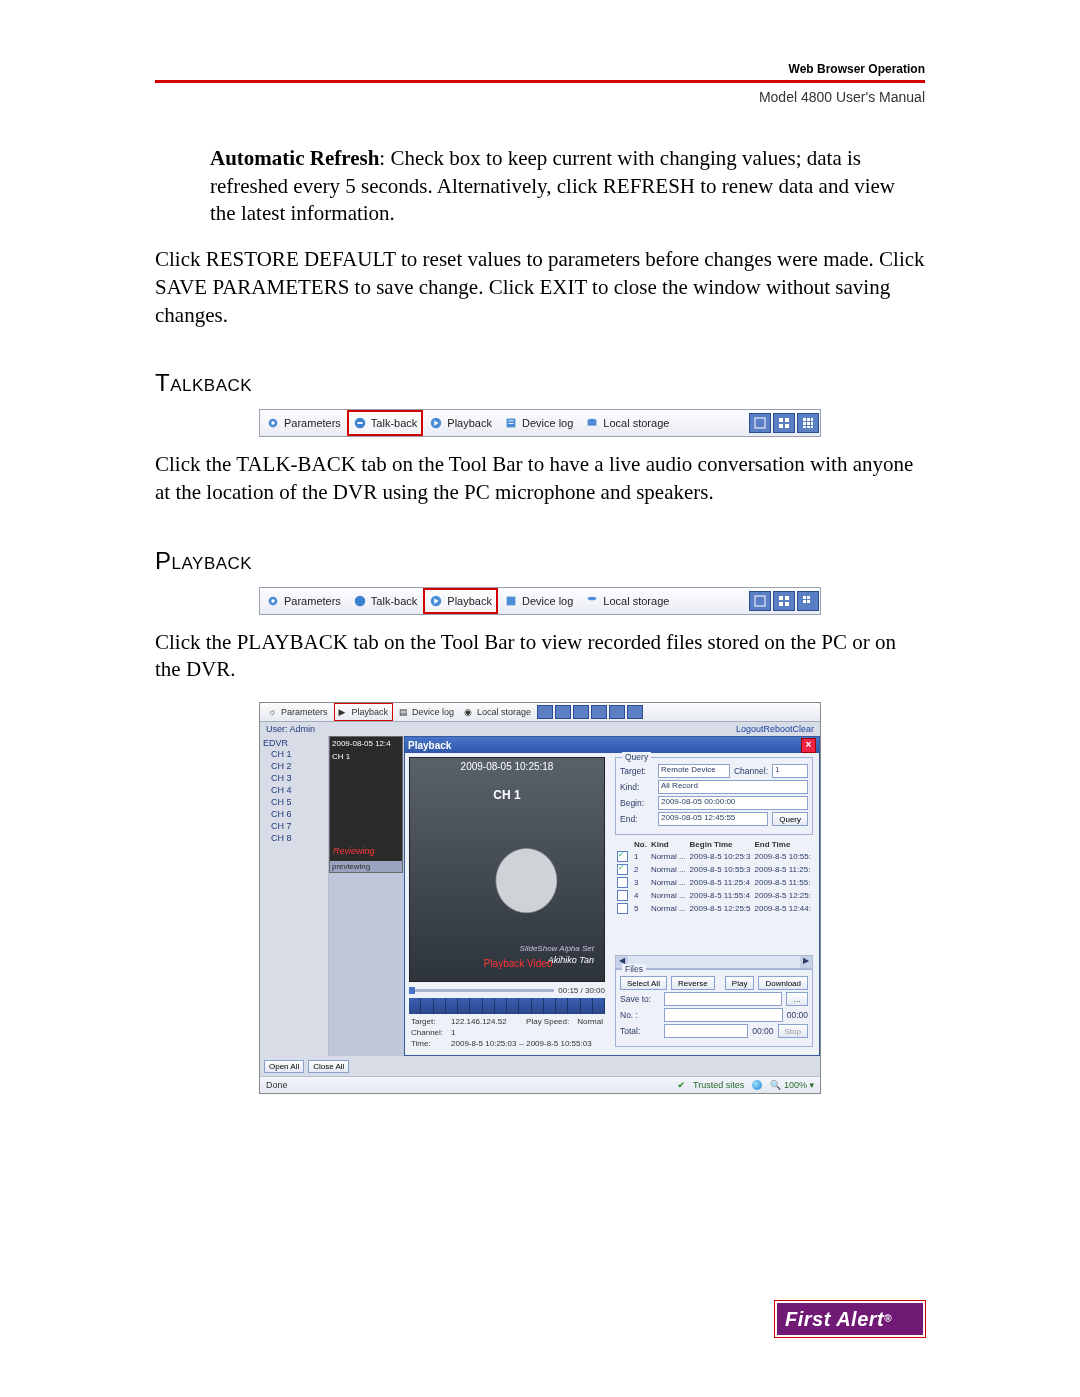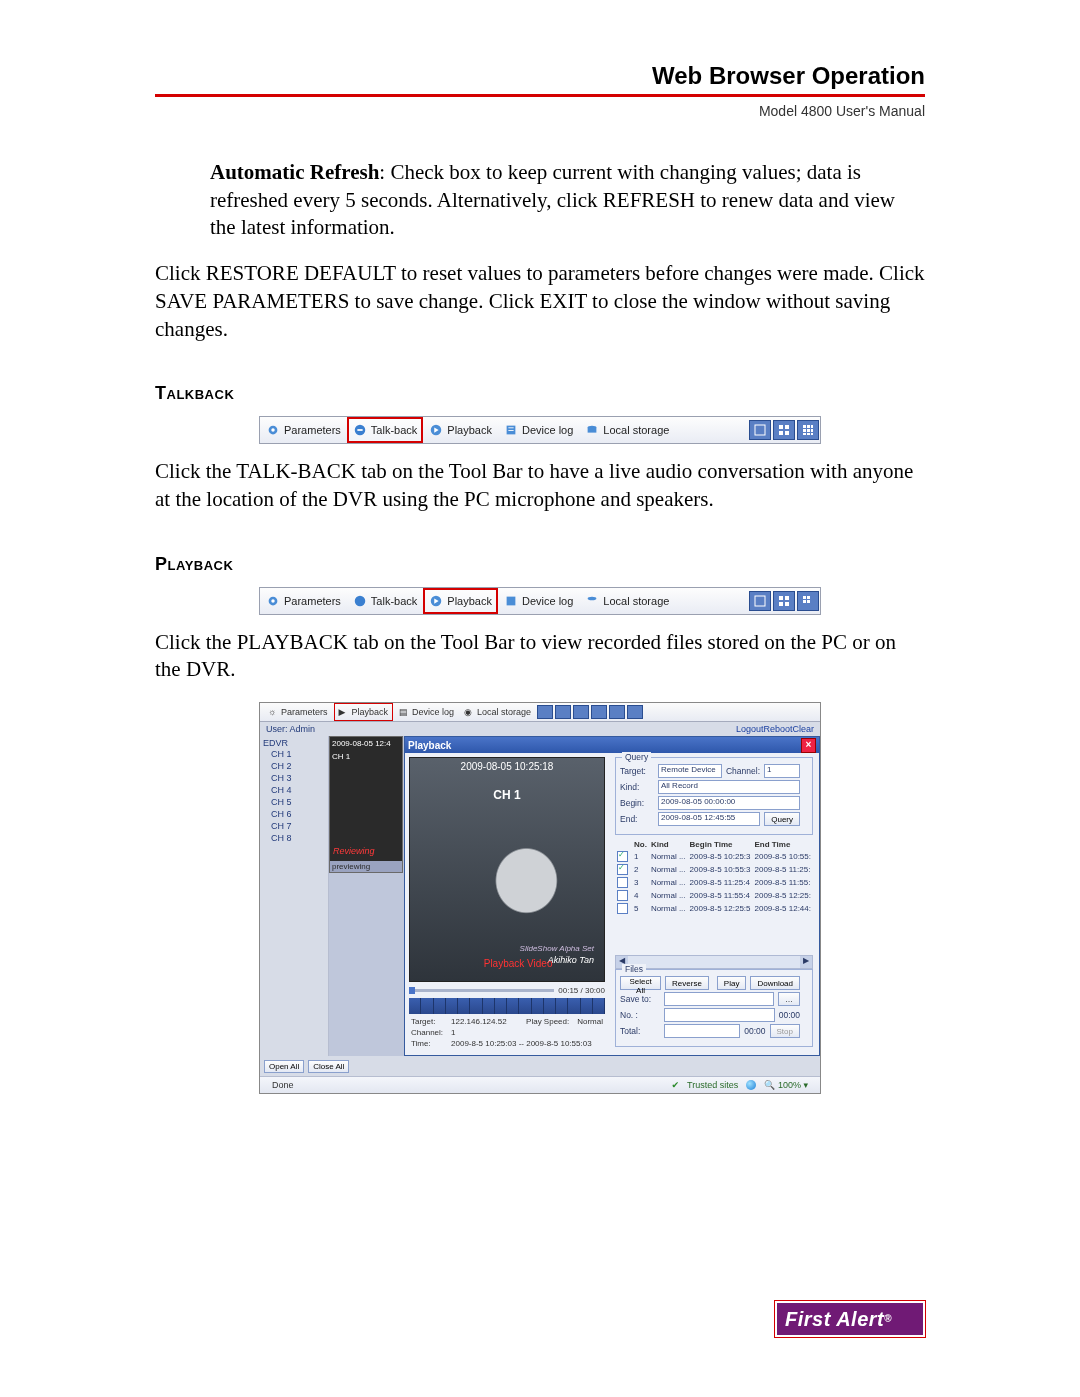--- a/index.html
+++ b/index.html
@@ -13,21 +13,21 @@
     position: relative;
     background: #fff;
   }
   .page {
     padding: 62px 155px 0 155px;
   }
   .hdr-title {
     text-align: right;
     font-family: Arial, Helvetica, sans-serif;
     font-weight: bold;
-    font-size: 24px;
+    font-size: 12px;
     margin-bottom: 4px;
   }
   .hdr-rule {
     height: 3px;
     background: #d40000;
     margin-bottom: 6px;
   }
   .hdr-sub {
     text-align: right;
     font-family: Arial, Helvetica, sans-serif;
@@ -37,23 +37,23 @@
   }
   .para {
     margin: 0 0 18px 0;
     line-height: 1.32;
   }
   .indent {
     margin-left: 55px;
   }
   .sec-head {
     font-family: Arial, Helvetica, sans-serif;
-    font-weight: bold;
+    font-weight: normal;
     font-variant: small-caps;
-    font-size: 18px;
+    font-size: 24px;
     letter-spacing: 0.5px;
     margin: 40px 0 12px 0;
   }
 
   
   .toolbar {
     width: 560px;
     height: 26px;
     margin: 0 auto 14px auto;
     border: 1px solid #9aa0b0;
@@ -156,38 +156,38 @@
   .pb-video .red1{ position:absolute; bottom:12px; left:38%; color:#f33; font-size:10px;}
   .pb-video .sig { position:absolute; bottom:28px; right:10px; font-size:8px; font-style:italic; color:#cbd;}
   .pb-video .sig2{ position:absolute; bottom:16px; right:10px; font-size:9px; font-style:italic; color:#fff;}
   .pb-seek { height:10px; display:flex; align-items:center; gap:4px; font-size:8px; color:#333; margin:3px 0;}
   .pb-seek .bar{ flex:1; height:3px; background:#aab4cc; position:relative;}
   .pb-seek .bar::before{content:""; position:absolute; left:0; top:-2px; width:6px; height:7px; background:#4a74c8;}
   .pb-ctrls { height:16px; background:linear-gradient(#3a5faf,#2a488d); display:flex; }
   .pb-ctrls .c { flex:1; border-right:1px solid #1d356b; }
   .pb-meta { font-size:8px; color:#333; padding:3px 2px; display:grid; grid-template-columns:auto 1fr auto auto; gap:2px 8px;}
   .pb-right { flex:1; padding:4px 6px; display:flex; flex-direction:column; font-size:8.5px; color:#2a3a66;}
-  .grp { border:1px solid #9fb1d8; padding:4px 12px 6px 4px; margin-bottom:4px; position:relative;}
+  .grp { border:1px solid #9fb1d8; padding:4px 4px 6px 4px; margin-bottom:4px; position:relative;}
   .grp .gl { position:absolute; top:-6px; left:6px; background:#eef1f8; padding:0 3px; color:#2a3a66;}
   .frow { display:flex; align-items:center; gap:4px; margin:2px 0;}
   .frow label{ width:34px; }
   .sel, .inp { border:1px solid #8aa0cd; background:#fff; height:12px; font-size:8px; padding:0 2px; flex:1;}
   .btn { border:1px solid #8aa0cd; background:linear-gradient(#fdfdfd,#e4e9f4); height:14px; font-size:8px; padding:0 6px;}
   .btn[disabled]{ color:#999; }
   .tbl { width:100%; border-collapse:collapse; font-size:8px; }
   .tbl th, .tbl td { text-align:left; padding:1px 2px; white-space:nowrap;}
   .tbl th { color:#333; }
   .cb { width:9px; height:9px; border:1px solid #5a7fc4; display:inline-block; vertical-align:middle; margin-right:2px; background:#fff;}
   .cb.on::after{content:"✓"; color:#2a6; font-size:8px; position:relative; top:-2px; left:0;}
   .hscroll { height:12px; background:#dde4f2; border:1px solid #aeb9d4; margin-top:auto; display:flex; justify-content:space-between;}
   .hscroll .ar{ width:12px; background:#c6d1e8; text-align:center; font-size:8px; line-height:10px;}
   .pb-status {
     height:16px; background:linear-gradient(#f4f6fb,#e3e7f1);
     border-top:1px solid #b6bdd0; display:flex; align-items:center;
-    justify-content:flex-end; gap:8px; padding:0 12px; font-size:9px; color:#2a6b2a;
+    justify-content:flex-end; gap:8px; padding:0 6px; font-size:9px; color:#2a6b2a;
   }
   .pb-status .zone{ color:#2a6b2a; }
   .pb-status .globe{ width:10px; height:10px; border-radius:50%; background:radial-gradient(circle at 35% 35%, #9fe0ff, #1b7fd6);}
   .pb-footer-left{
     height:16px; display:flex; align-items:center; gap:4px; padding:2px 4px;
   }
   .pb-footer-left .obtn{ border:1px solid #8aa0cd; background:linear-gradient(#fdfdfd,#e4e9f4); font-size:8px; padding:0 4px; height:13px;}
 
   
   .logo {

